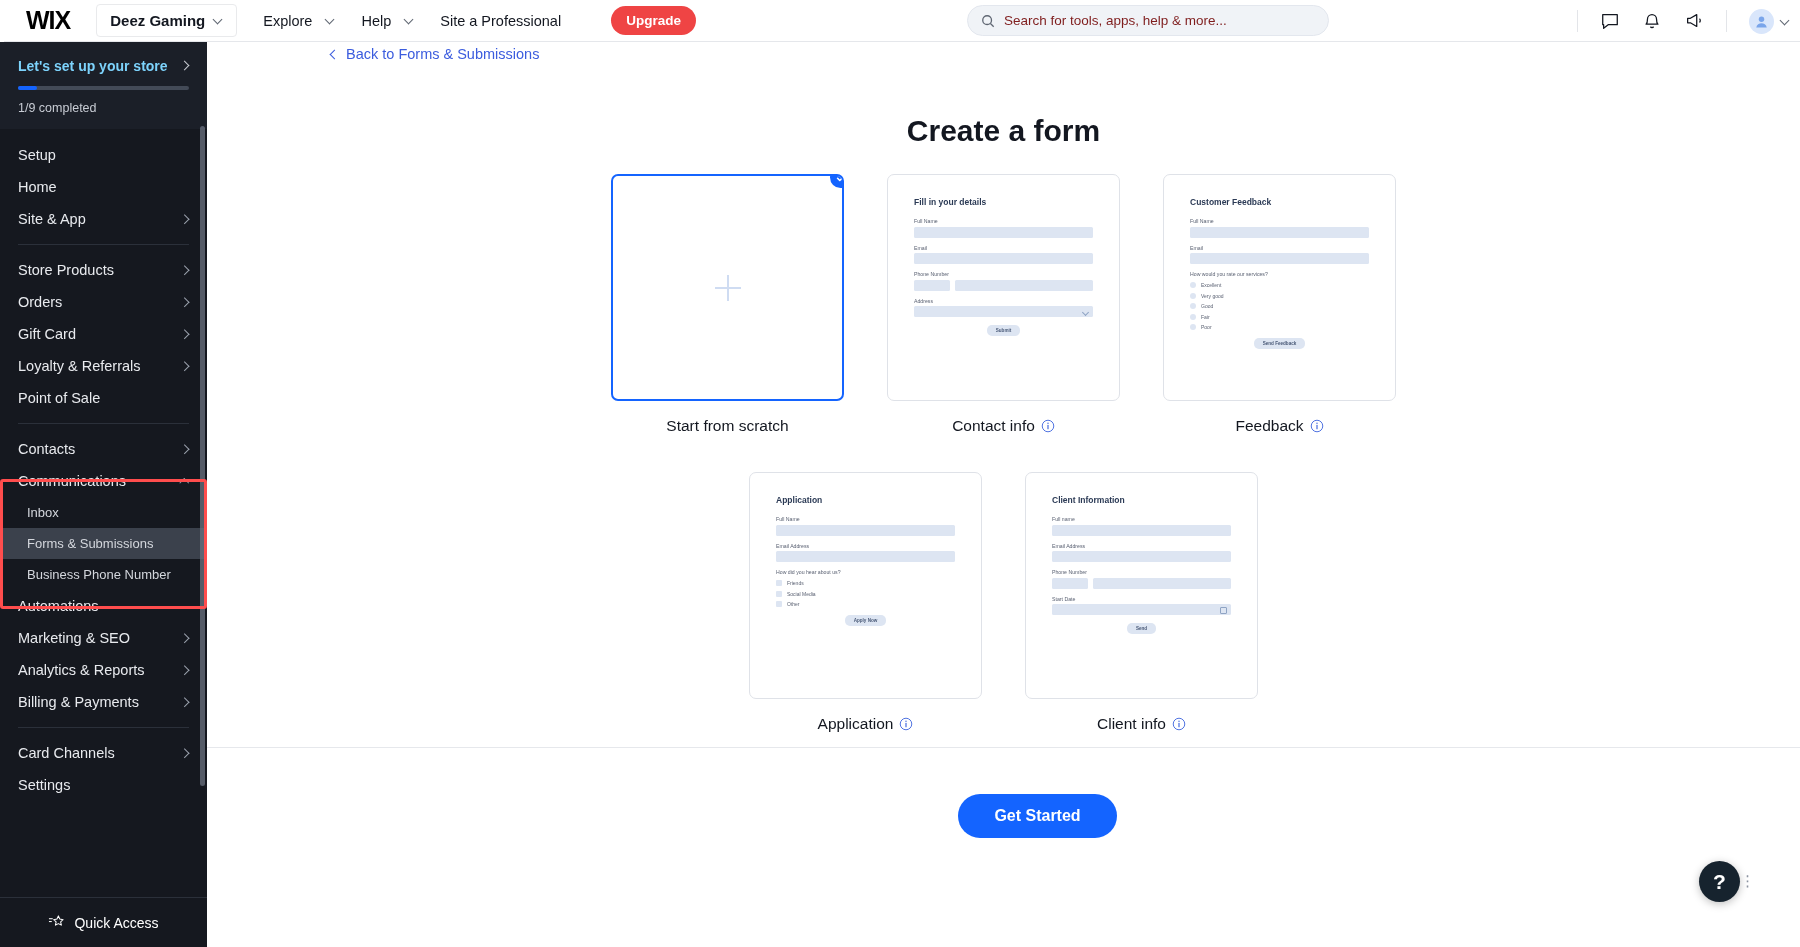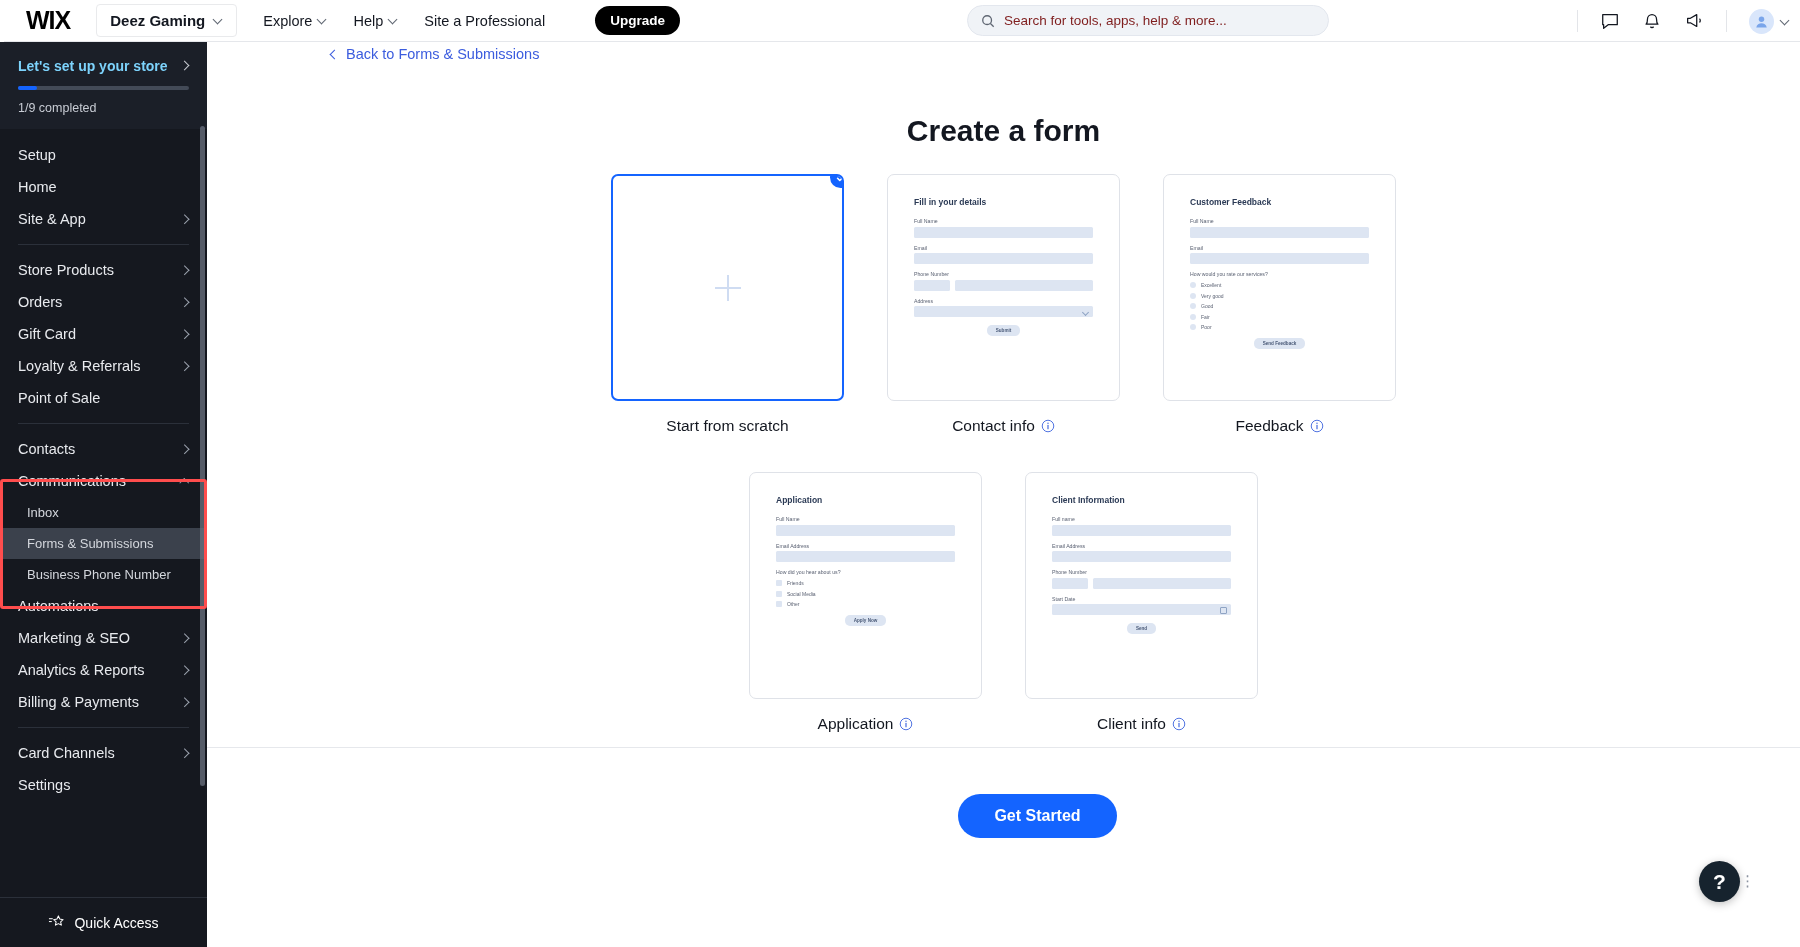--- a/index.html
+++ b/index.html
@@ -21,25 +21,25 @@
     font-weight: 700; font-size: 25px; letter-spacing: -1px;
     color: #000; margin-left: 22px; margin-right: 26px;
   }
   .site-switcher {
     display: flex; align-items: center; gap: 9px;
     padding: 7px 13px; border: 1px solid #e9eaec; border-radius: 4px;
     font-size: 15px; font-weight: 700; color: #131720; cursor: pointer;
   }
   .topnav { display: flex; align-items: center; gap: 26px; margin-left: 26px; }
   .topnav-item {
-    display: flex; align-items: center; gap: 6px;
+    display: flex; align-items: center; gap: 14px;
     font-size: 14.5px; color: #131720; cursor: pointer;
   }
   .upgrade-btn {
-    margin-left: 24px; background: #000000; color: #fff;
+    margin-left: 24px; background: #ef4444; color: #fff;
     font-size: 13.5px; font-weight: 700; border: none;
     border-radius: 16px; padding: 7px 15px; cursor: pointer;
     font-family: "Liberation Sans", sans-serif;
   }
   .chev { display: inline-block; width: 9px; height: 9px; position: relative; }
   .chev::after {
     content: ''; position: absolute; left: 0; top: 0;
     width: 6px; height: 6px;
     border-right: 1.6px solid #5f6672; border-bottom: 1.6px solid #5f6672;
     transform: rotate(45deg);

